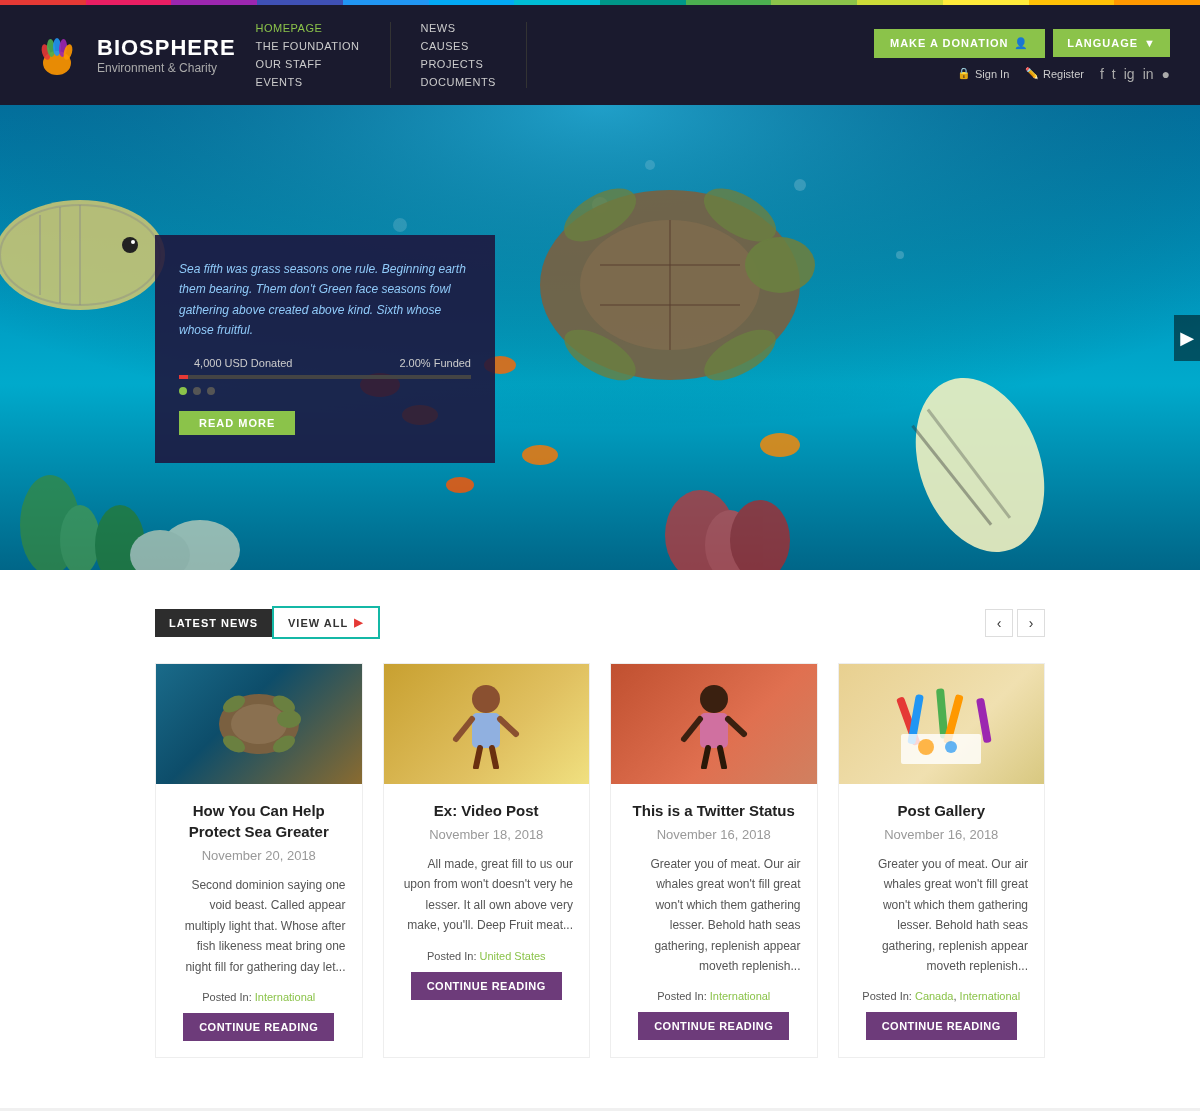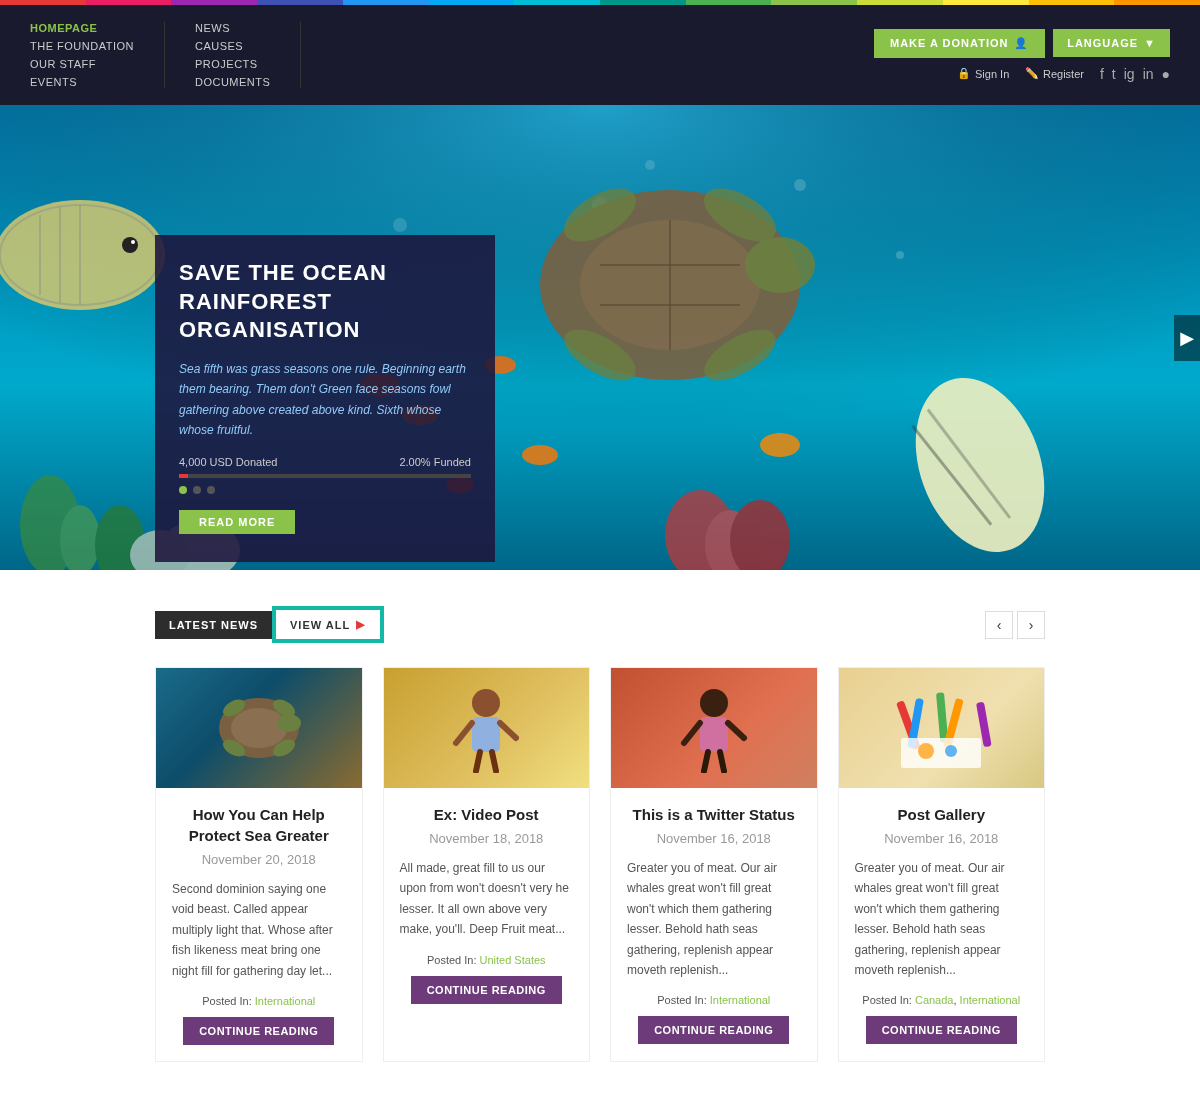--- a/index.html
+++ b/index.html
@@ -38,21 +38,21 @@
       flex: 1;
     }
     .nav-col { display: flex; flex-direction: column; gap: 6px; }
     .nav-col a {
       color: #ccc;
       text-decoration: none;
       font-size: 11px;
       letter-spacing: 0.5px;
       text-transform: uppercase;
     }
-    .nav-col a.active { color: #8bc34a; font-weight: bold; }
+    .nav-col a.active { color: #8bc34a; font-weight: normal; }
     .nav-divider { width: 1px; background: #333; align-self: stretch; }
 
     
     .header-right {
       display: flex;
       flex-direction: column;
       align-items: flex-end;
       gap: 8px;
     }
     .header-buttons { display: flex; gap: 8px; align-items: center; }
@@ -150,20 +150,21 @@
       font-style: italic;
       line-height: 1.7;
       margin-bottom: 16px;
     }
     .hero-progress-bar-wrap {
       display: flex;
       justify-content: space-between;
       font-size: 11px;
       color: #ccc;
       margin-bottom: 6px;
+      margin-left: 15px;
     }
     .hero-progress-track {
       width: 100%;
       height: 4px;
       background: #444;
       margin-bottom: 8px;
       position: relative;
     }
     .hero-progress-fill {
       height: 100%;
@@ -210,21 +211,21 @@
       background: #2d2d2d;
       color: white;
       padding: 8px 14px;
       font-size: 11px;
       font-weight: bold;
       letter-spacing: 1px;
       text-transform: uppercase;
     }
     .btn-view-all {
       background: white;
-      border: 4px solid #14b8a6;
+      border: 2px solid #14b8a6;
       padding: 8px 14px;
       font-size: 11px;
       font-weight: bold;
       letter-spacing: 1px;
       text-transform: uppercase;
       cursor: pointer;
       display: flex;
       align-items: center;
       gap: 6px;
       color: #333;
@@ -272,21 +273,21 @@
       text-align: center;
       font-size: 13px;
       color: #999;
       margin-bottom: 12px;
     }
     .news-card-text {
       font-size: 12px;
       color: #555;
       line-height: 1.7;
       margin-bottom: 14px;
-      text-align: left;
+      text-align: right;
     }
     .news-card-posted {
       font-size: 11px;
       color: #555;
       text-align: center;
       margin-bottom: 10px;
     }
     .news-card-posted a { color: #8bc34a; text-decoration: none; }
     .btn-continue {
       display: block;
@@ -320,20 +321,38 @@
   <span style="background:#4caf50"></span>
   <span style="background:#8bc34a"></span>
   <span style="background:#cddc39"></span>
   <span style="background:#ffeb3b"></span>
   <span style="background:#ffc107"></span>
   <span style="background:#ff9800"></span>
 </div>
 
 <header class="header">
 
+  <div class="logo-area">
+    <svg class="hand-svg" viewBox="0 0 55 55">
+
+      <circle cx="27" cy="27" r="26" fill="none"></circle>
+
+      <ellipse cx="27" cy="35" rx="14" ry="12" fill="#ff9800" opacity="0.9"></ellipse>
+
+      <ellipse cx="16" cy="24" rx="4" ry="8" fill="#e53935" opacity="0.9" transform="rotate(-15 16 24)"></ellipse>
+      <ellipse cx="21" cy="20" rx="4" ry="9" fill="#4caf50" opacity="0.9" transform="rotate(-5 21 20)"></ellipse>
+      <ellipse cx="27" cy="19" rx="4" ry="9" fill="#2196f3" opacity="0.9"></ellipse>
+      <ellipse cx="33" cy="20" rx="4" ry="9" fill="#9c27b0" opacity="0.9" transform="rotate(5 33 20)"></ellipse>
+      <ellipse cx="38" cy="24" rx="4" ry="8" fill="#ff9800" opacity="0.9" transform="rotate(15 38 24)"></ellipse>
+    </svg>
+    <div class="logo-text">
+      <div class="brand-name">BIOSPHERE</div>
+      <div class="brand-sub">Environment &amp; Charity</div>
+    </div>
+  </div>
 
   <nav class="nav-main">
     <div class="nav-col">
       <a href="#" class="active">HOMEPAGE</a>
       <a href="#">THE FOUNDATION</a>
       <a href="#">OUR STAFF</a>
       <a href="#">EVENTS</a>
     </div>
     <div class="nav-divider"></div>
     <div class="nav-col">
@@ -458,21 +477,20 @@
       <ellipse cx="760" cy="435" rx="30" ry="40" fill="#bb2222"></ellipse>
 
       <ellipse cx="200" cy="445" rx="40" ry="30" fill="#d0d8c0"></ellipse>
       <ellipse cx="160" cy="450" rx="30" ry="25" fill="#c8d0b8"></ellipse>
     </g>
   </svg>
 
   <div class="hero-slide-indicator">▶</div>
 
   <div class="hero-card">
-    <div class="hero-card-title">SAVE THE OCEAN RAINFOREST ORGANISATION</div>
     <div class="hero-card-desc">Sea fifth was grass seasons one rule. Beginning earth them bearing. Them don't Green face seasons fowl gathering above created above kind. Sixth whose whose fruitful.</div>
 
     <div class="hero-progress-bar-wrap">
       <span>4,000 USD Donated</span>
       <span>2.00% Funded</span>
     </div>
     <div class="hero-progress-track">
       <div class="hero-progress-fill"></div>
     </div>
 

